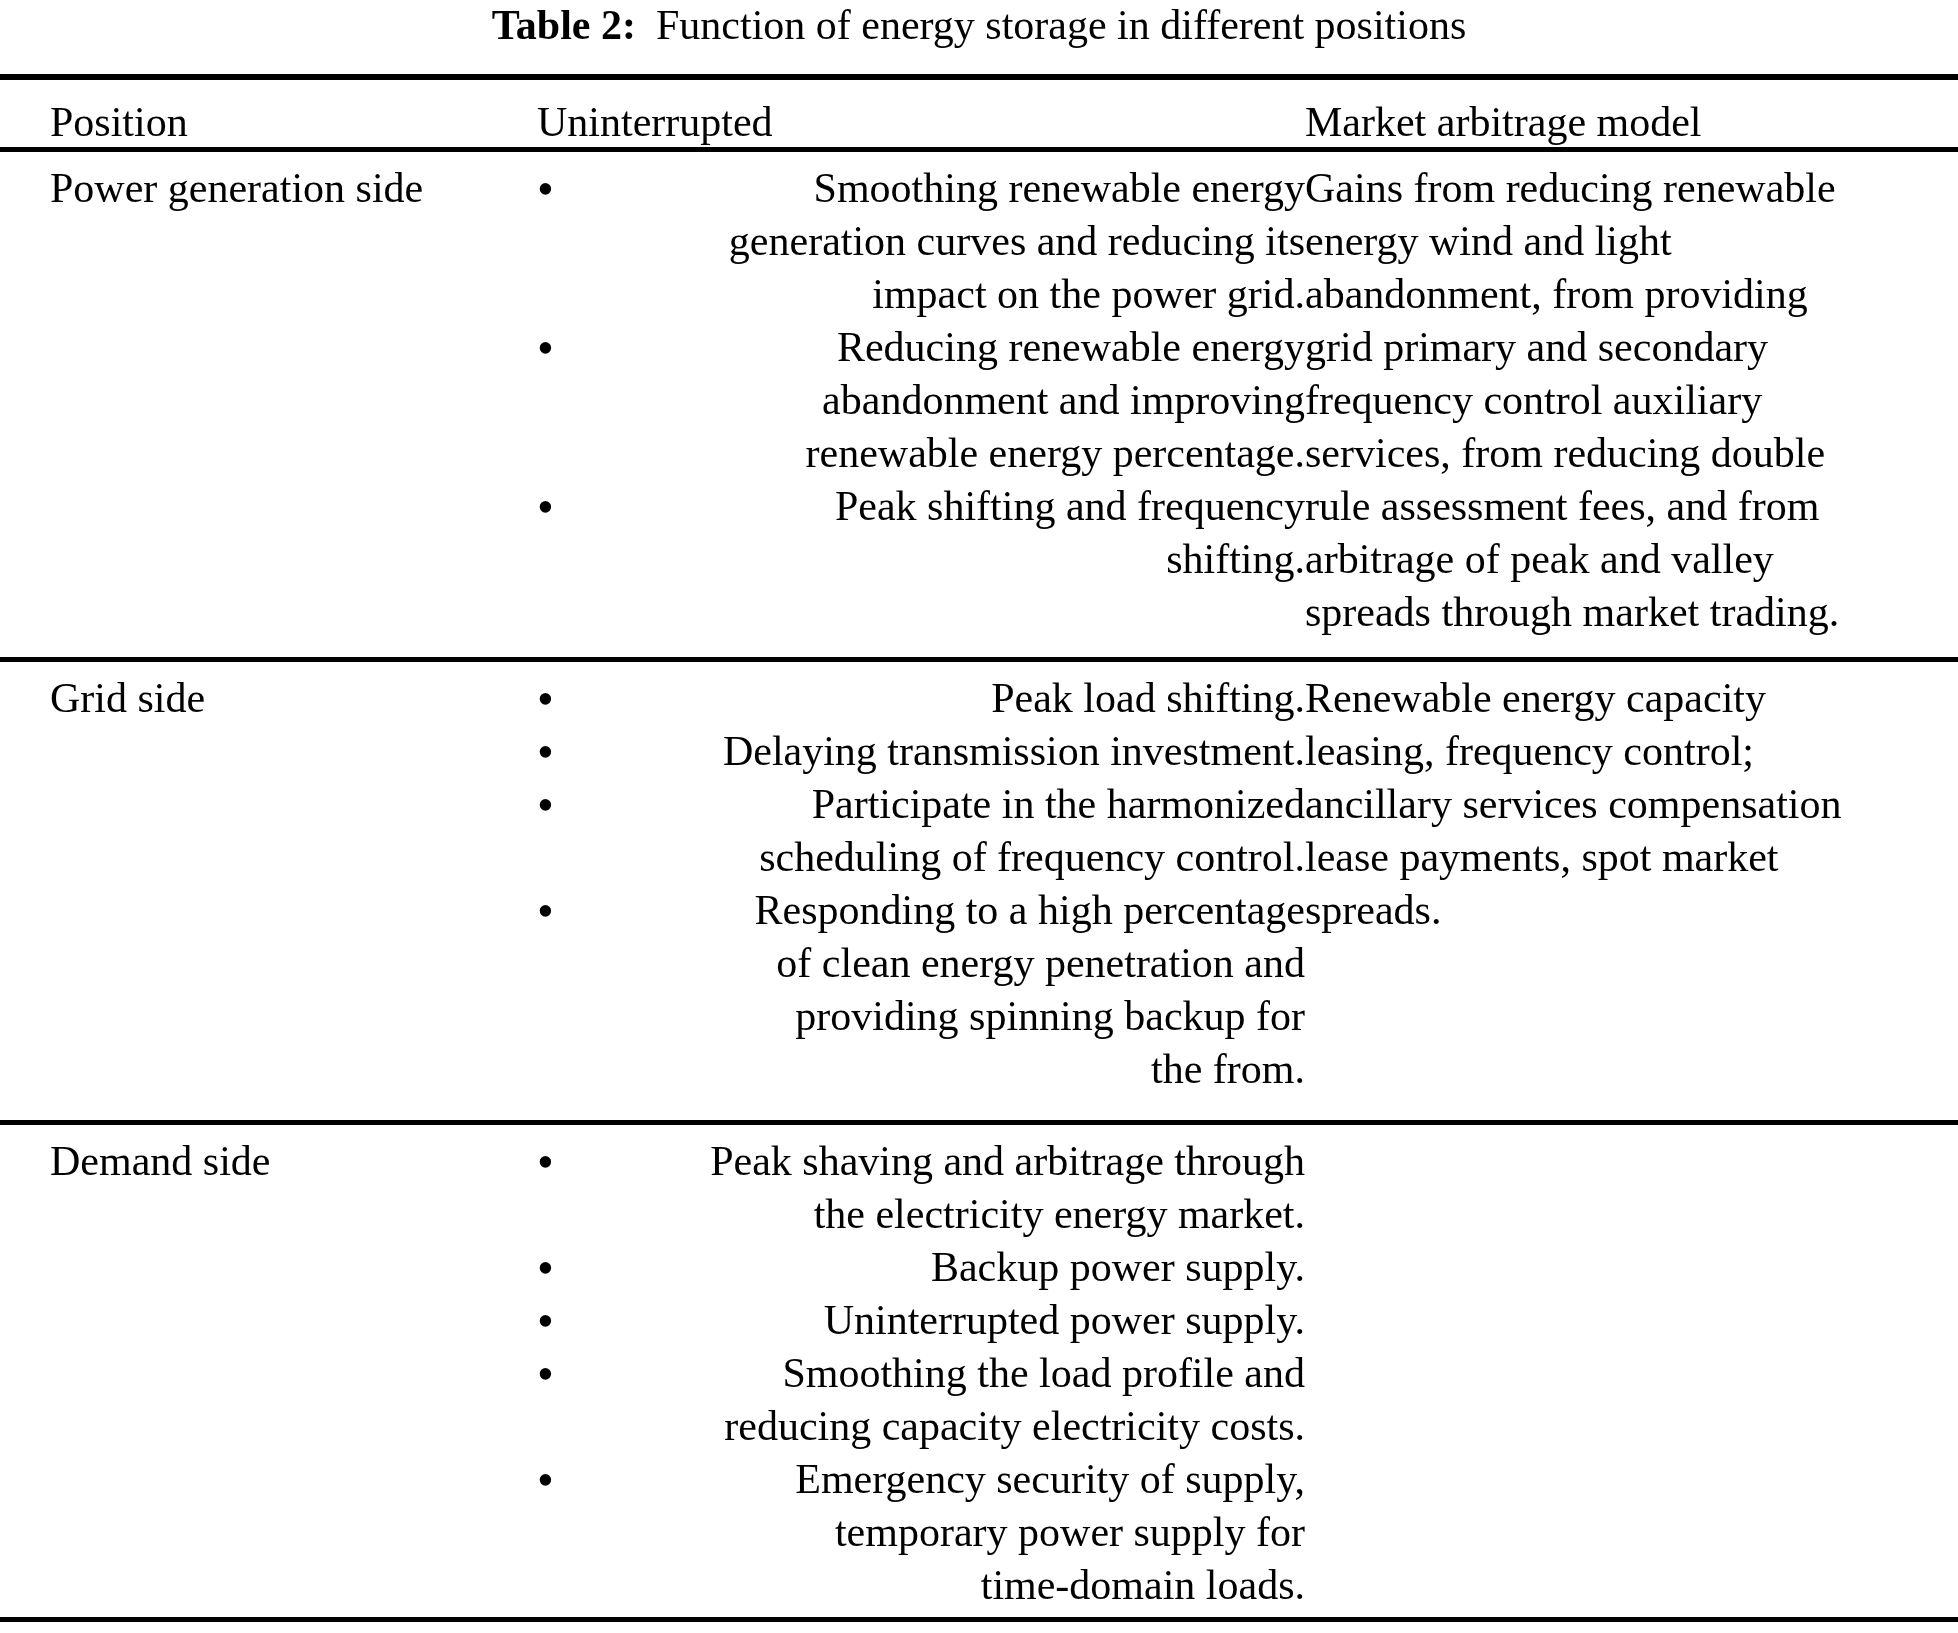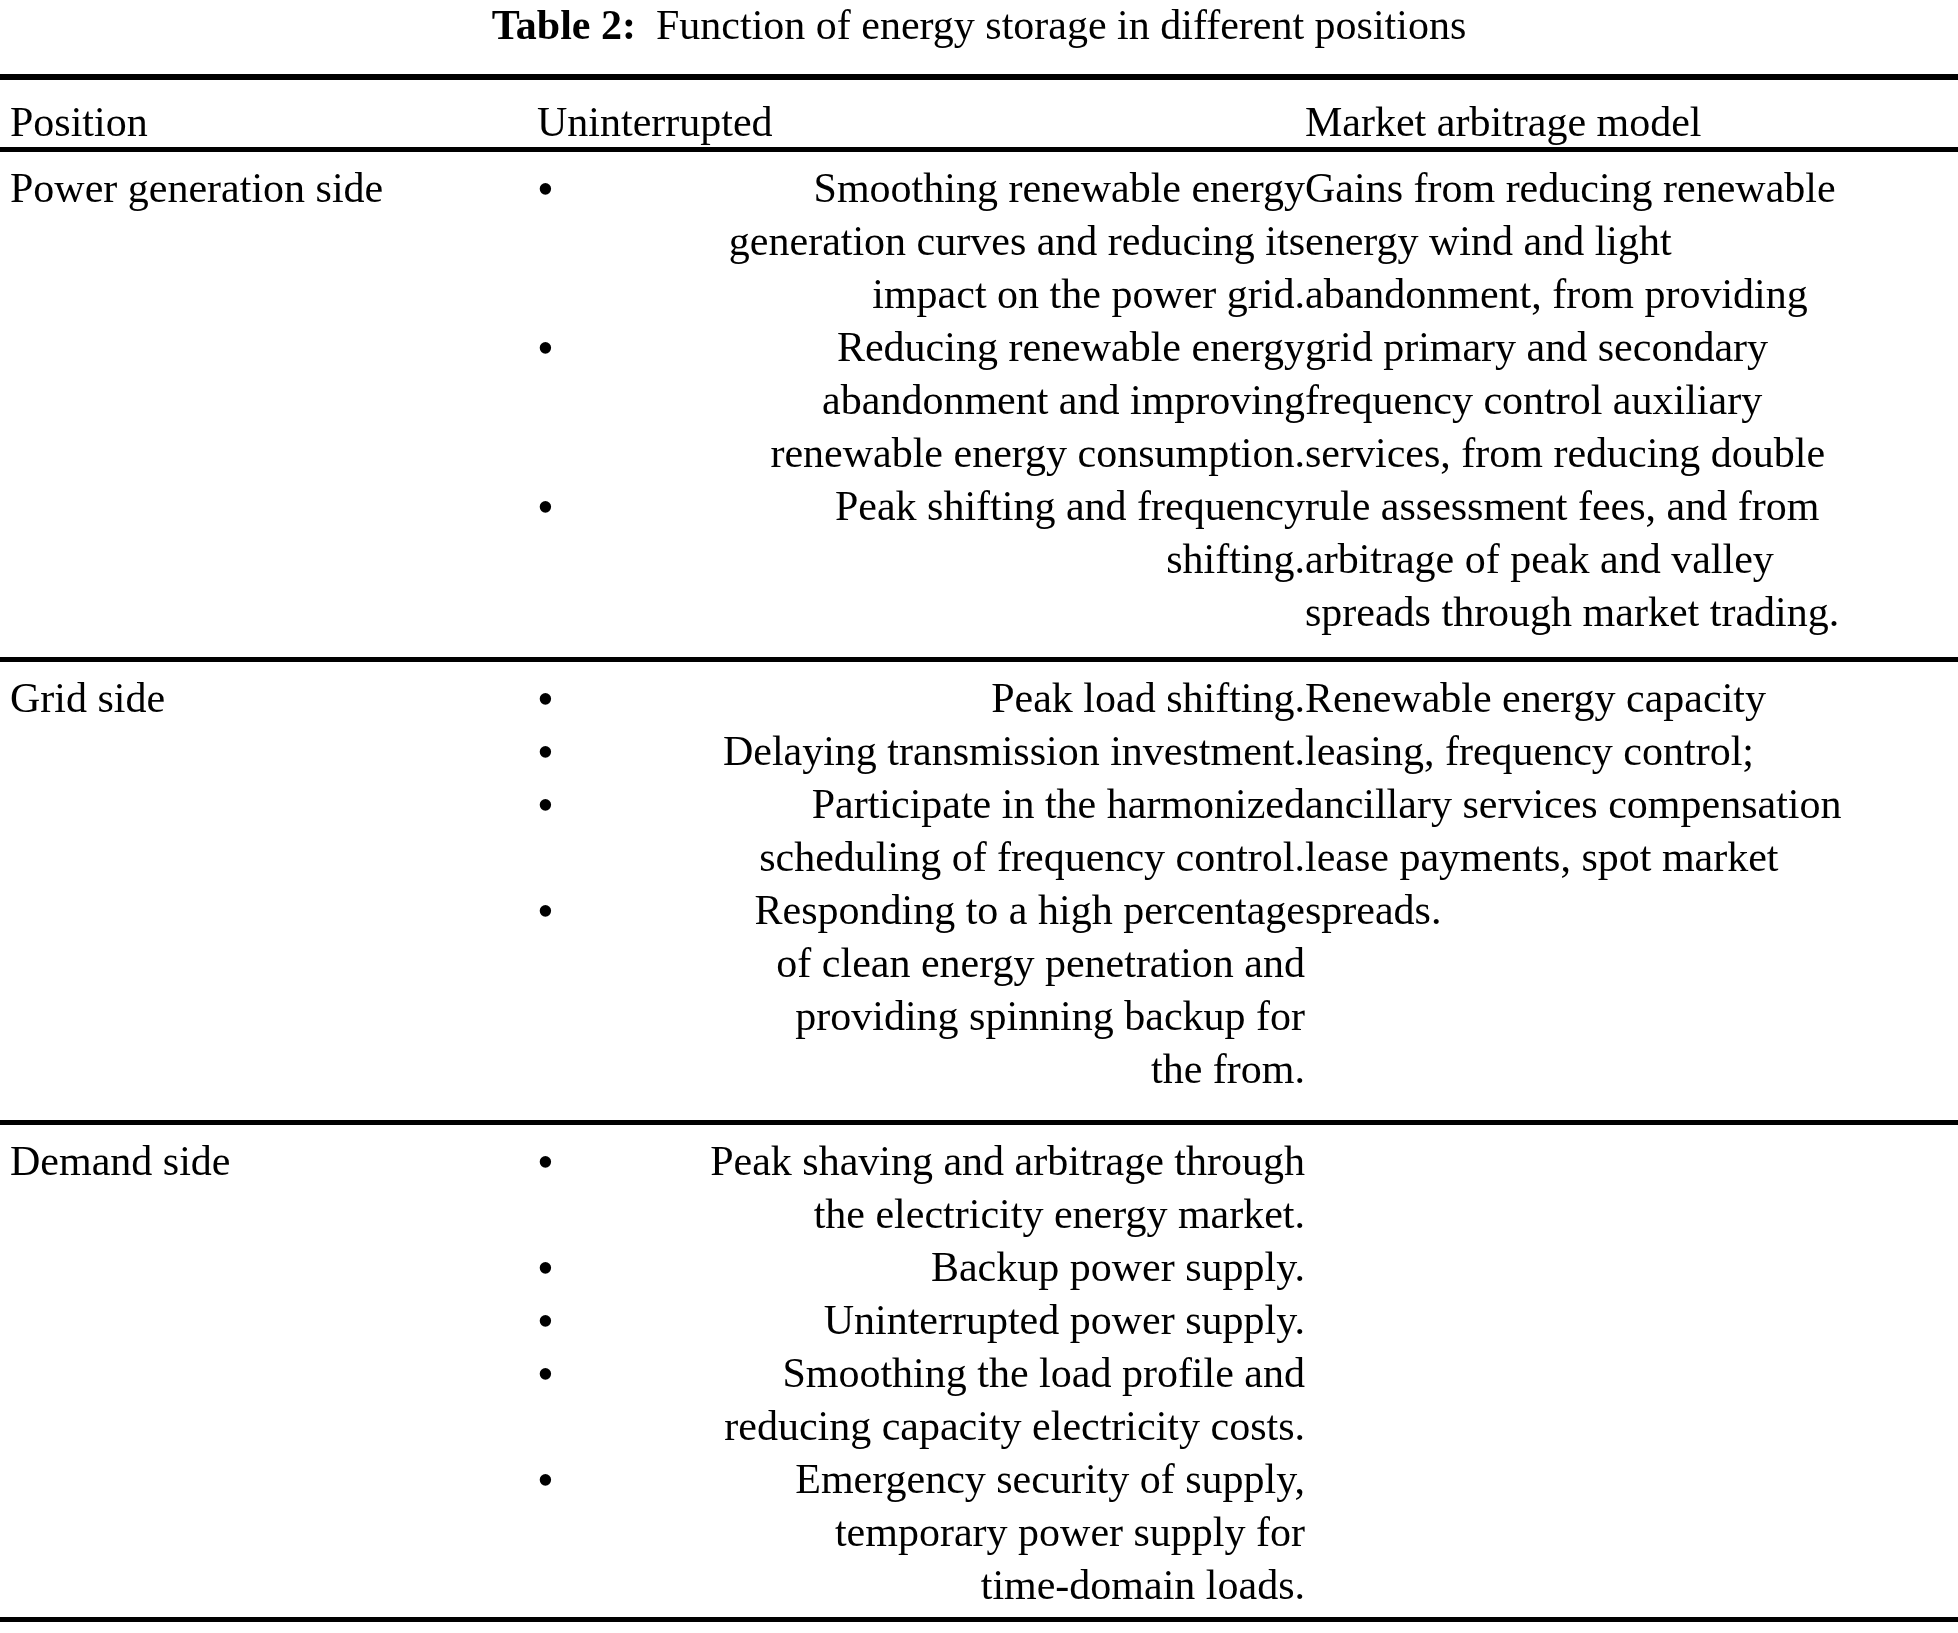--- a/index.html
+++ b/index.html
@@ -46,20 +46,21 @@
     padding-top: 10px;
     overflow: visible;
   }
   .trow.head .cell {
     padding-top: 16px;
     white-space: nowrap;
   }
   .cell.c-pos {
     padding-left: 10px;
     white-space: pre;
+    margin-left: 40px;
   }
   .cell.c-market {
     white-space: pre;
   }
   ul.bullets {
     list-style: none;
     margin: 0;
     padding: 0;
   }
   ul.bullets li {
@@ -99,21 +100,21 @@
           <li>
             <span class="bmark">•</span>
             <span class="btext">Smoothing renewable energy
 generation curves and reducing its
 impact on the power grid.</span>
           </li>
           <li>
             <span class="bmark">•</span>
             <span class="btext">Reducing renewable energy
 abandonment and improving
-renewable energy consumption.</span>
+renewable energy percentage.</span>
           </li>
           <li>
             <span class="bmark">•</span>
             <span class="btext">Peak shifting and frequency
 shifting.</span>
           </li>
         </ul>
       </div>
       <div class="cell c-market">Gains from reducing renewable
 energy wind and light

